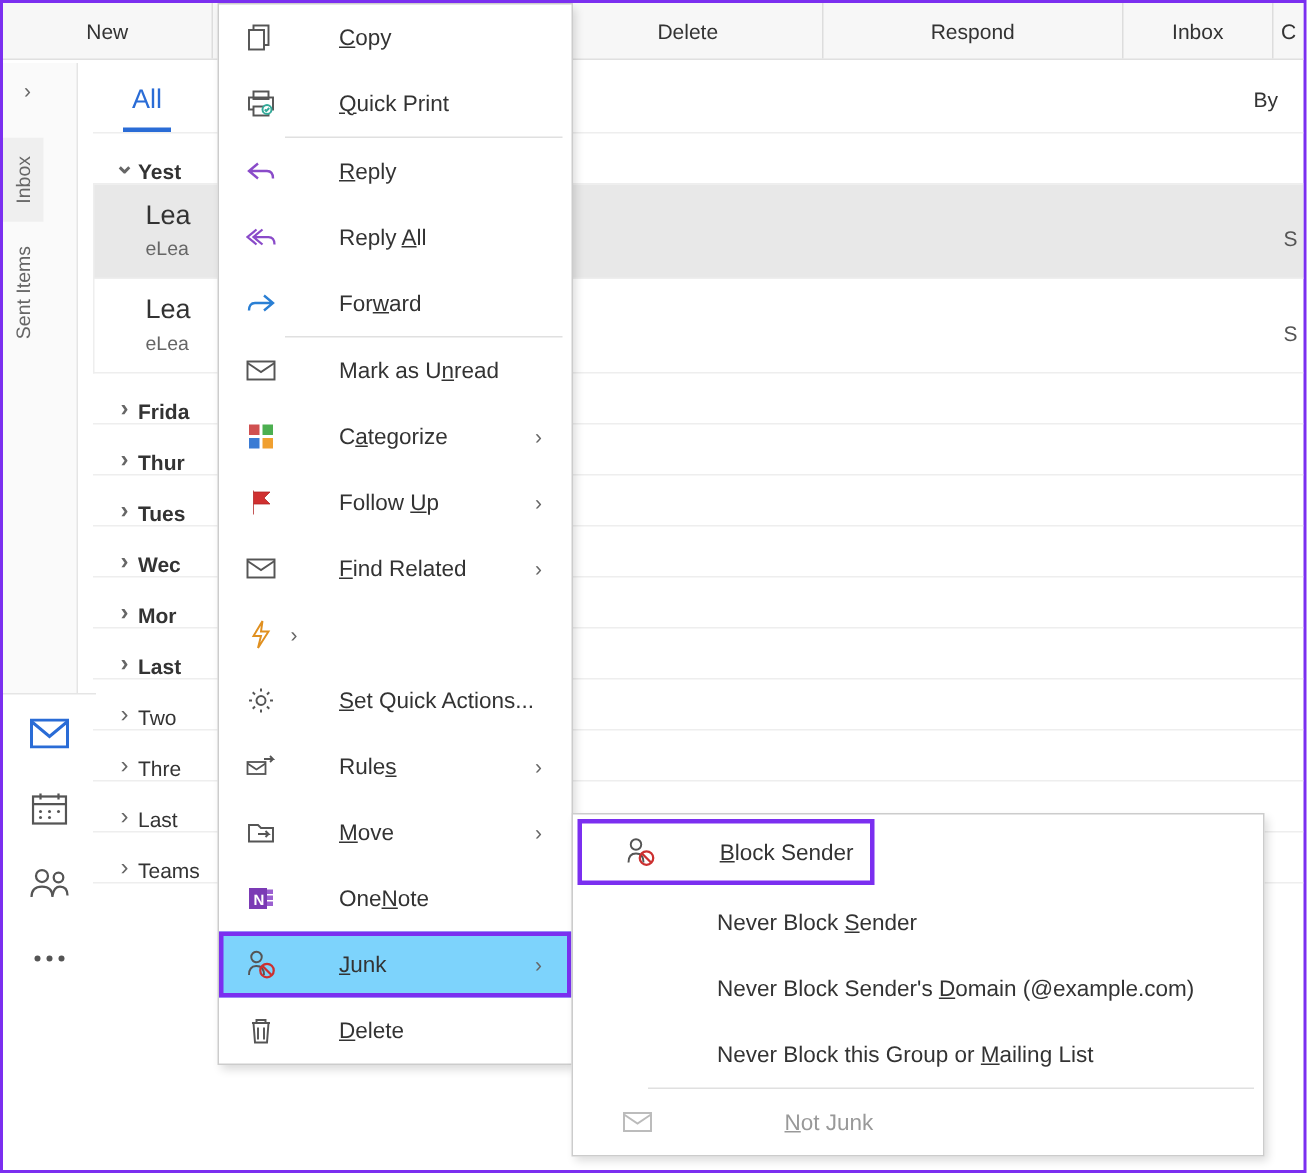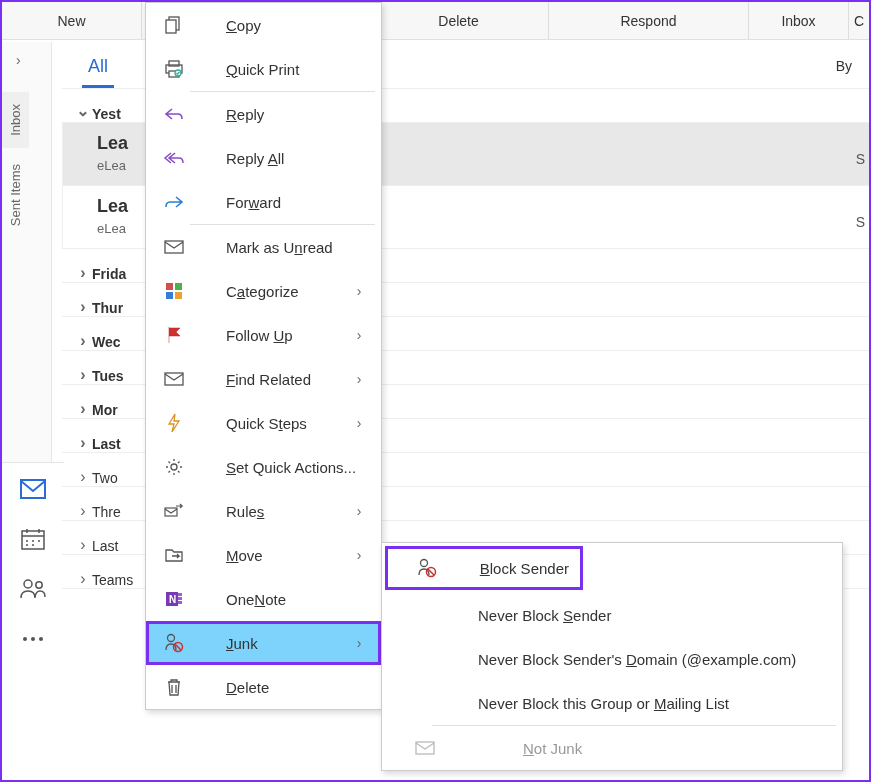--- a/index.html
+++ b/index.html
@@ -32,21 +32,21 @@
 
     .msg-list { position: absolute; left: 10px; right: 0; top: 46px; bottom: 0; border-top: 1px solid #eee; }
     .group-hdr { display: flex; align-items: flex-end; height: 34px; padding: 0 12px; font-size: 14px; color: #333; border-bottom: 1px solid #eee; }
     .group-hdr.bold { font-weight: 600; }
     .chev { width: 18px; display: inline-block; color: #666; font-size: 12px; text-align: center; }
     .chev.down::before { content: "⌄"; font-size: 16px; position: relative; top: -2px; }
     .chev.right::before { content: "›"; font-size: 16px; }
 
     .msg-item { padding: 10px 20px 12px 34px; border-bottom: 1px solid #eee; border-left: 1px solid #eee; }
     .msg-item.selected { background: #e8e8e8; }
-    .msg-subj { font-size: 18px; color: #333; margin-bottom: 4px; font-weight: bold; }
+    .msg-subj { font-size: 18px; color: #333; margin-bottom: 4px; }
     .msg-from { font-size: 13px; color: #666; }
     .msg-side { position: absolute; right: 4px; color: #555; font-size: 14px; }
 
     .by-label { position: absolute; right: 17px; top: 16px; font-size: 14px; color: #333; }
 
     
     .ctx-menu { position: absolute; background: #fff; border: 1px solid #ccc; box-shadow: 2px 3px 6px rgba(0,0,0,0.15); font-size: 15px; color: #333; }
     .ctx-item { display: flex; align-items: center; height: 44px; padding: 0 14px; cursor: default; position: relative; }
     .ctx-item.highlight { background: #7dd3fc; outline: 3px solid #7b2ff0; outline-offset: -3px; justify-content: flex-end; }
     .ctx-item.disabled { color: #999; gap: 45px; }
@@ -150,25 +150,25 @@
       <div class="group-hdr bold">
           <span class="chev right"></span>
           <span>Frida</span>
         </div>
       <div class="group-hdr bold">
           <span class="chev right"></span>
           <span>Thur</span>
         </div>
       <div class="group-hdr bold">
           <span class="chev right"></span>
+          <span>Tues</span>
+        </div>
+      <div class="group-hdr bold">
+          <span class="chev right"></span>
           <span>Wec</span>
-        </div>
-      <div class="group-hdr bold">
-          <span class="chev right"></span>
-          <span>Tues</span>
         </div>
       <div class="group-hdr bold">
           <span class="chev right"></span>
           <span>Mor</span>
         </div>
       <div class="group-hdr bold">
           <span class="chev right"></span>
           <span>Last</span>
         </div>
       <div class="group-hdr">
@@ -278,21 +278,20 @@
       </span>
     <span class="ctx-label"><u>F</u>ind Related</span>
     <span class="ctx-sub">›</span>
   </div>
   <div class="ctx-item">
     <span class="ctx-icon">
         <svg width="14" height="20" viewBox="0 0 14 20">
           <path d="M8 1 L2 11 H7 L5 19 L12 8 H7 Z" fill="none" stroke="#e09020" stroke-width="1.3"></path>
         </svg>
       </span>
-    <span class="ctx-label">Quick S<u>t</u>eps</span>
     <span class="ctx-sub">›</span>
   </div>
   <div class="ctx-item">
     <span class="ctx-icon">
         <svg width="18" height="18" viewBox="0 0 18 18">
           <circle cx="9" cy="9" r="3" fill="none" stroke="#555" stroke-width="1.3"></circle>
           <path d="M9 1 V3 M9 15 V17 M1 9 H3 M15 9 H17 M3.5 3.5 L5 5 M13 13 L14.5 14.5 M3.5 14.5 L5 13 M13 5 L14.5 3.5" stroke="#555" stroke-width="1.3"></path>
         </svg>
       </span>
     <span class="ctx-label"><u>S</u>et Quick Actions...</span>

